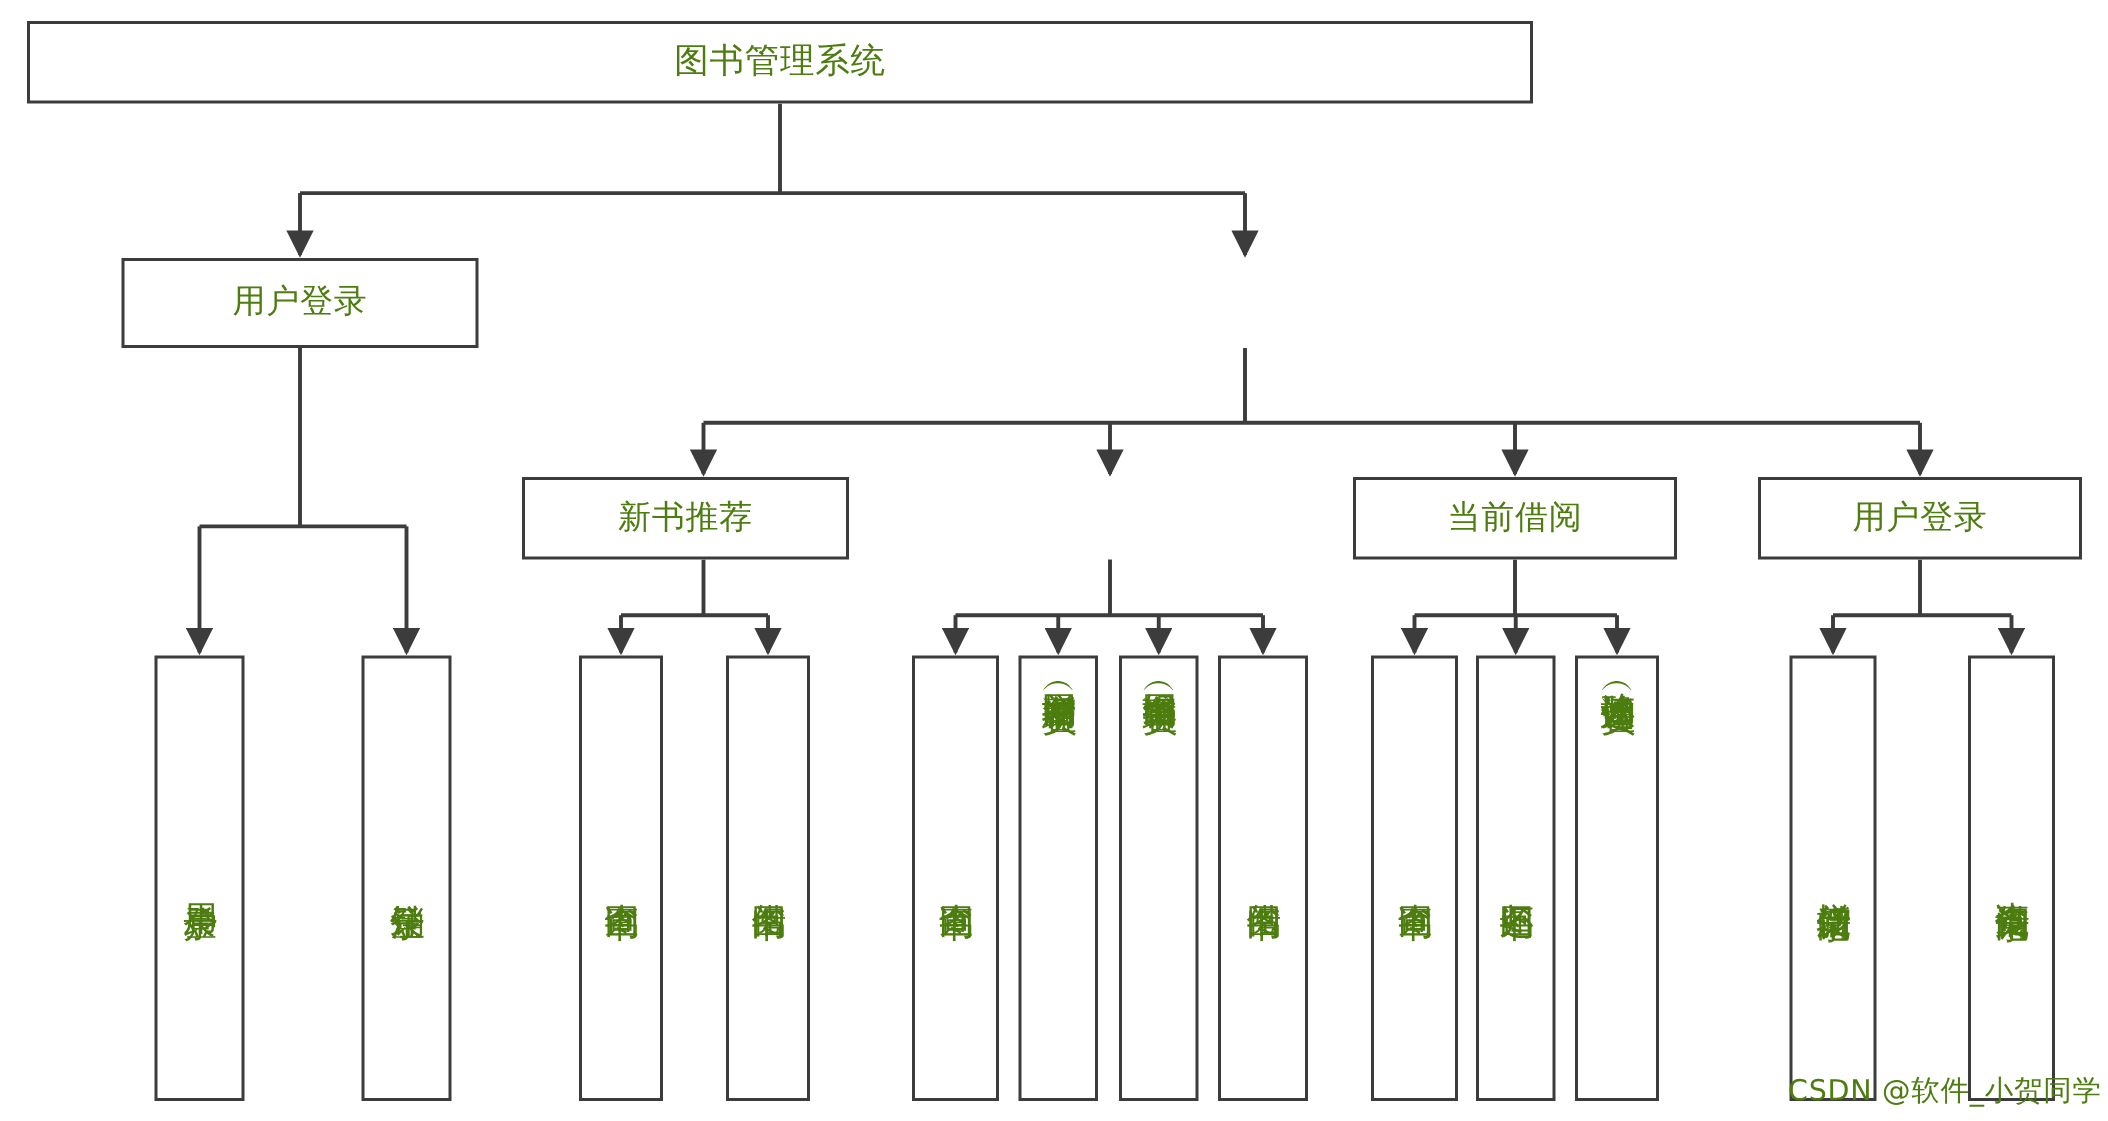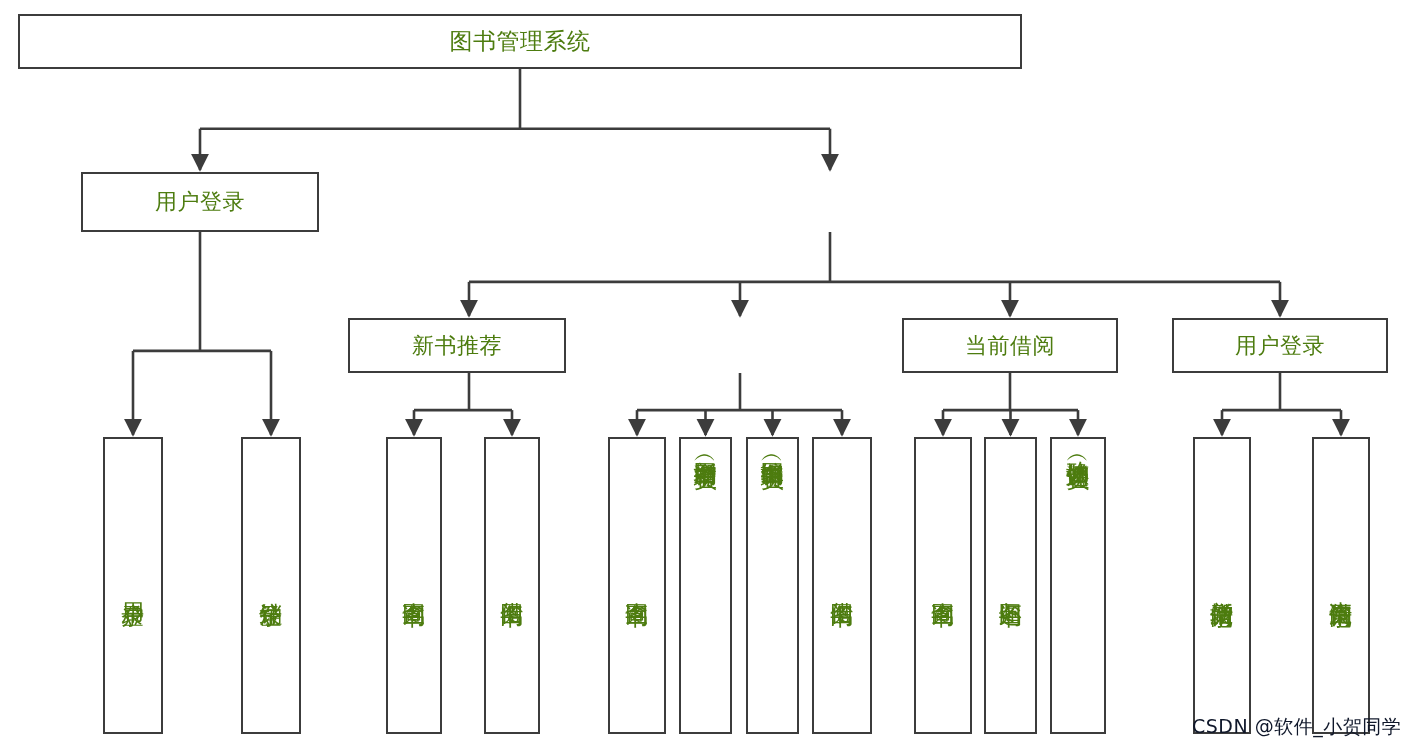--- a/index.html
+++ b/index.html
@@ -163,15 +163,15 @@
   <div class="node leaf" style="left: 1050px; top: 437px; width: 56px; height: 297px;">
     <span class="node-label">确认归还（管理员）</span>
   </div>
   <div class="node leaf centered" style="left: 1193px; top: 437px; width: 58px; height: 297px;">
     <span class="node-label">新增借阅记录</span>
   </div>
   <div class="node leaf centered" style="left: 1312px; top: 437px; width: 58px; height: 297px;">
     <span class="node-label">查询借阅记录</span>
   </div>
 
-  <div class="watermark" style="left: 1192px; top: 714px; color: #0f172a;">CSDN @软件_小贺同学</div>
+  <div class="watermark" style="left: 1192px; top: 714px; color: #4d7c0f;">CSDN @软件_小贺同学</div>
 
 </div>
 
 </body></html>

